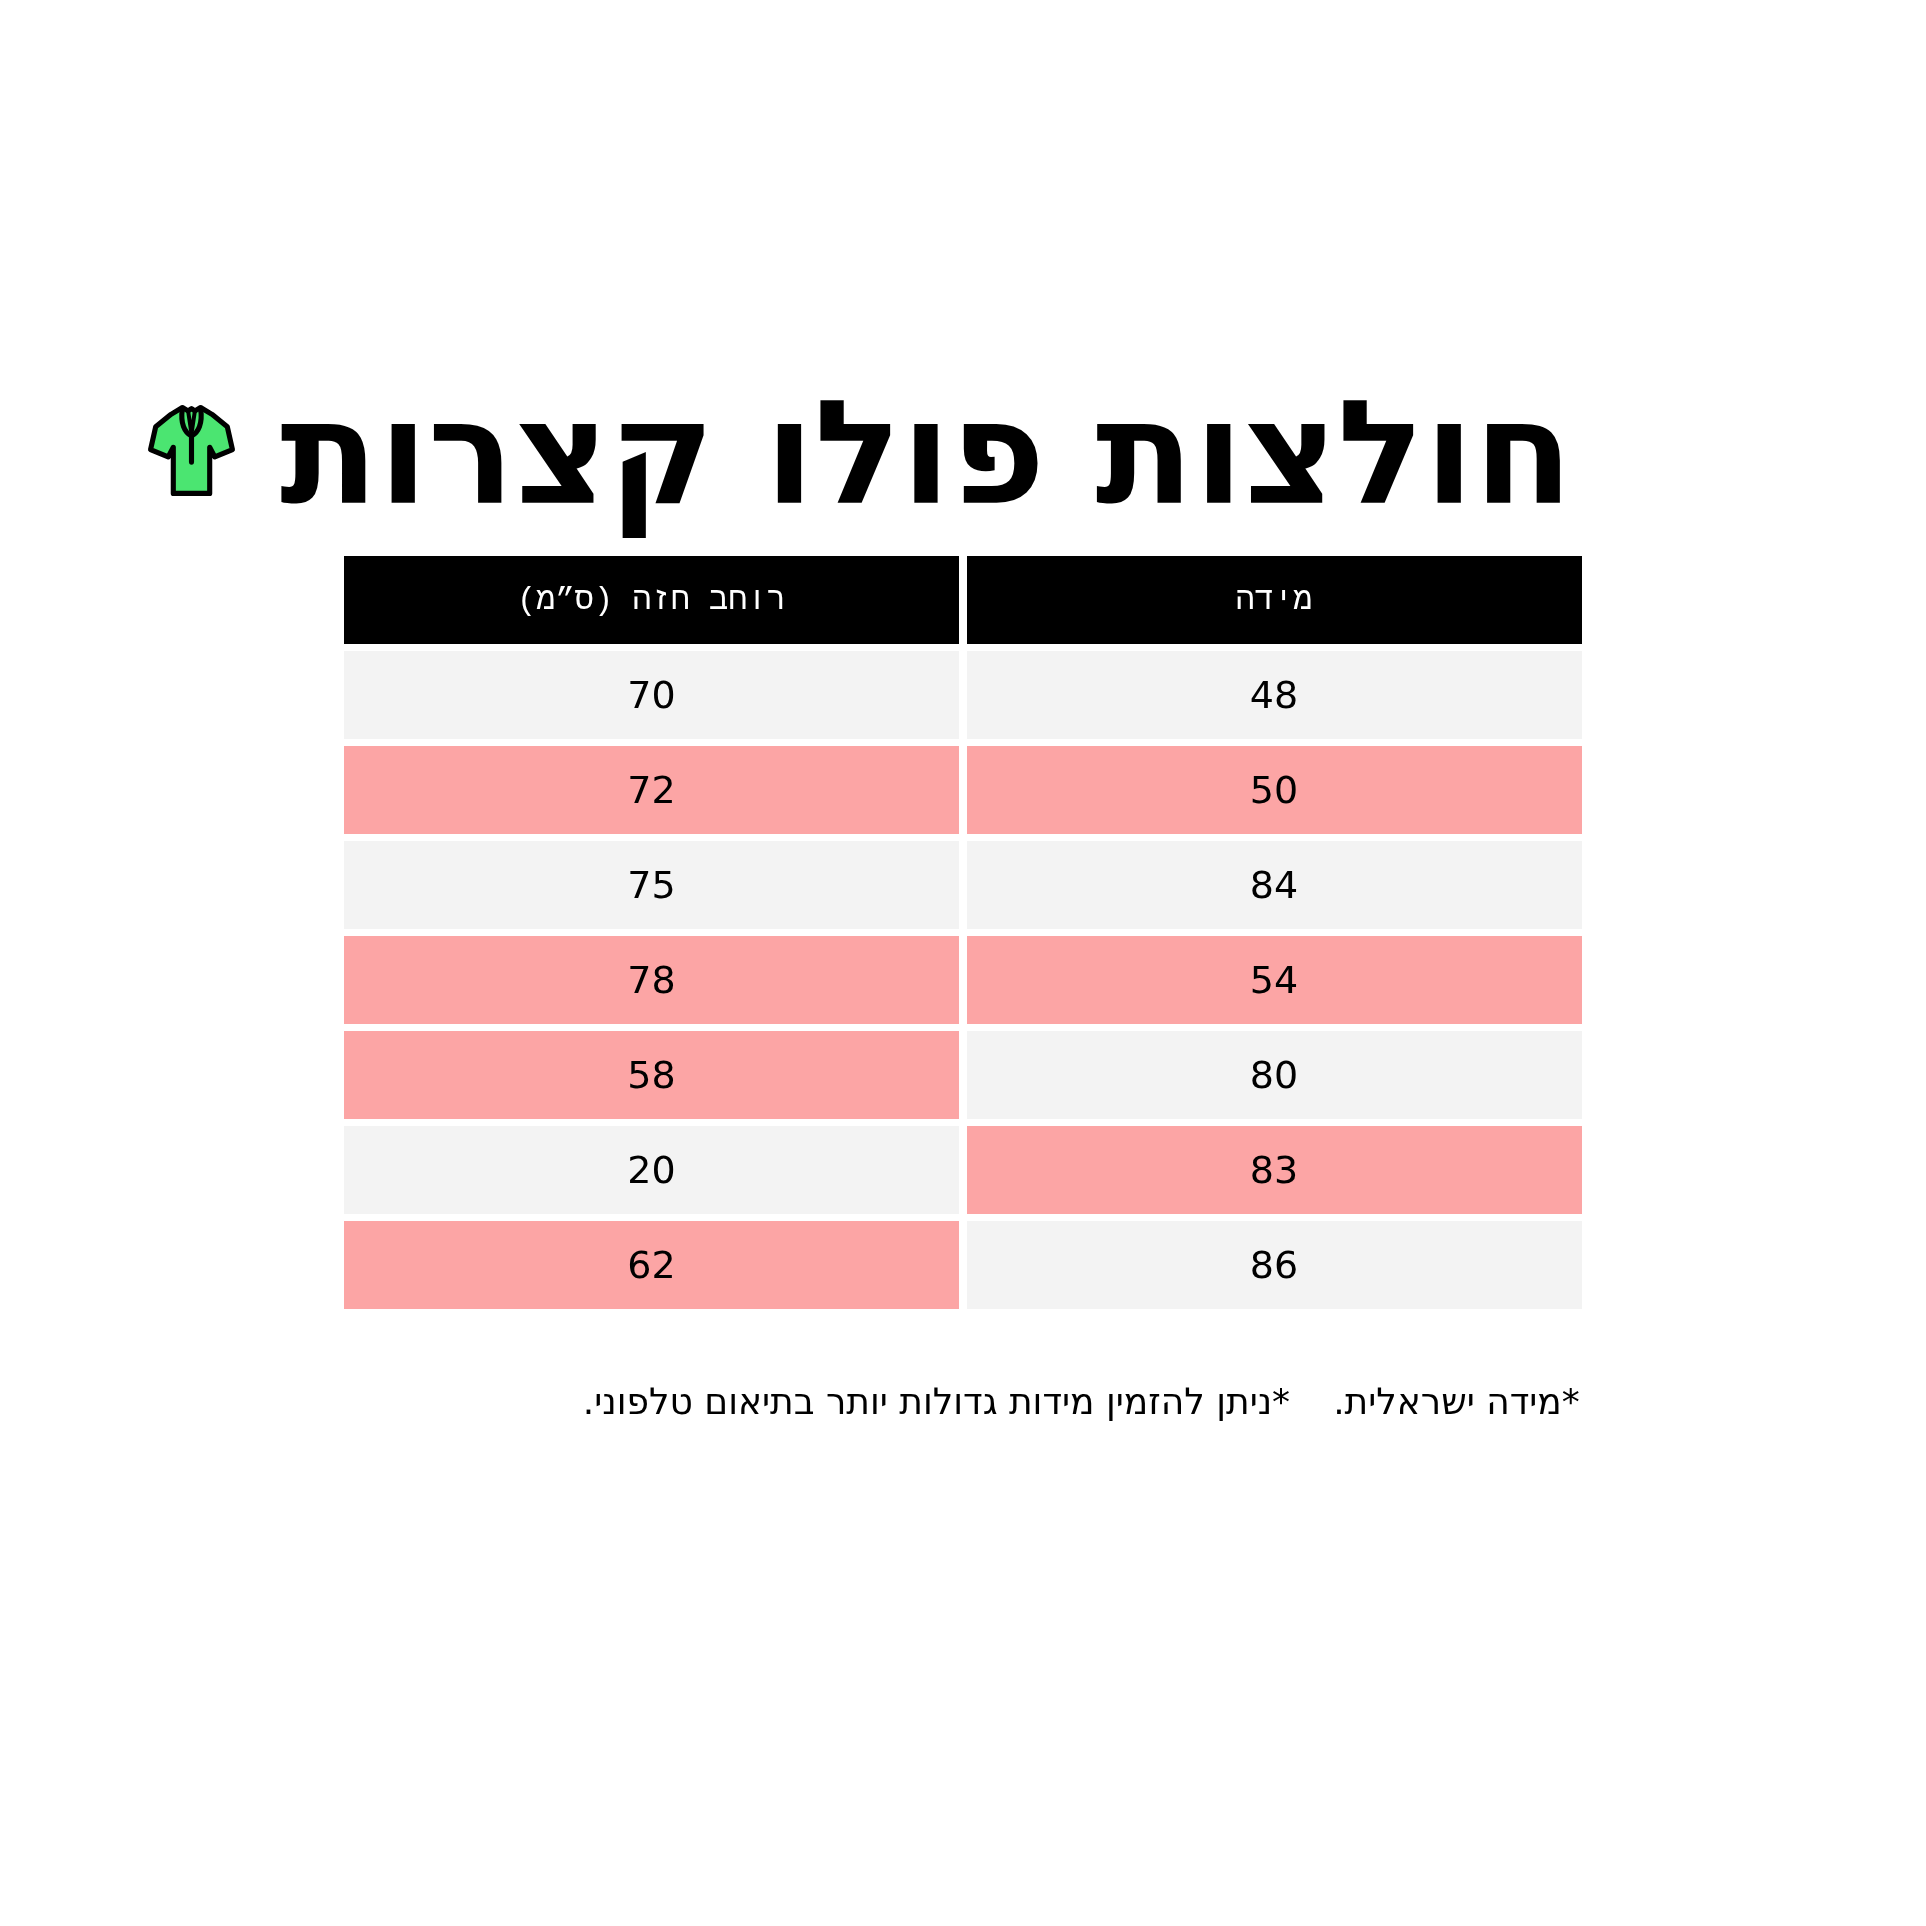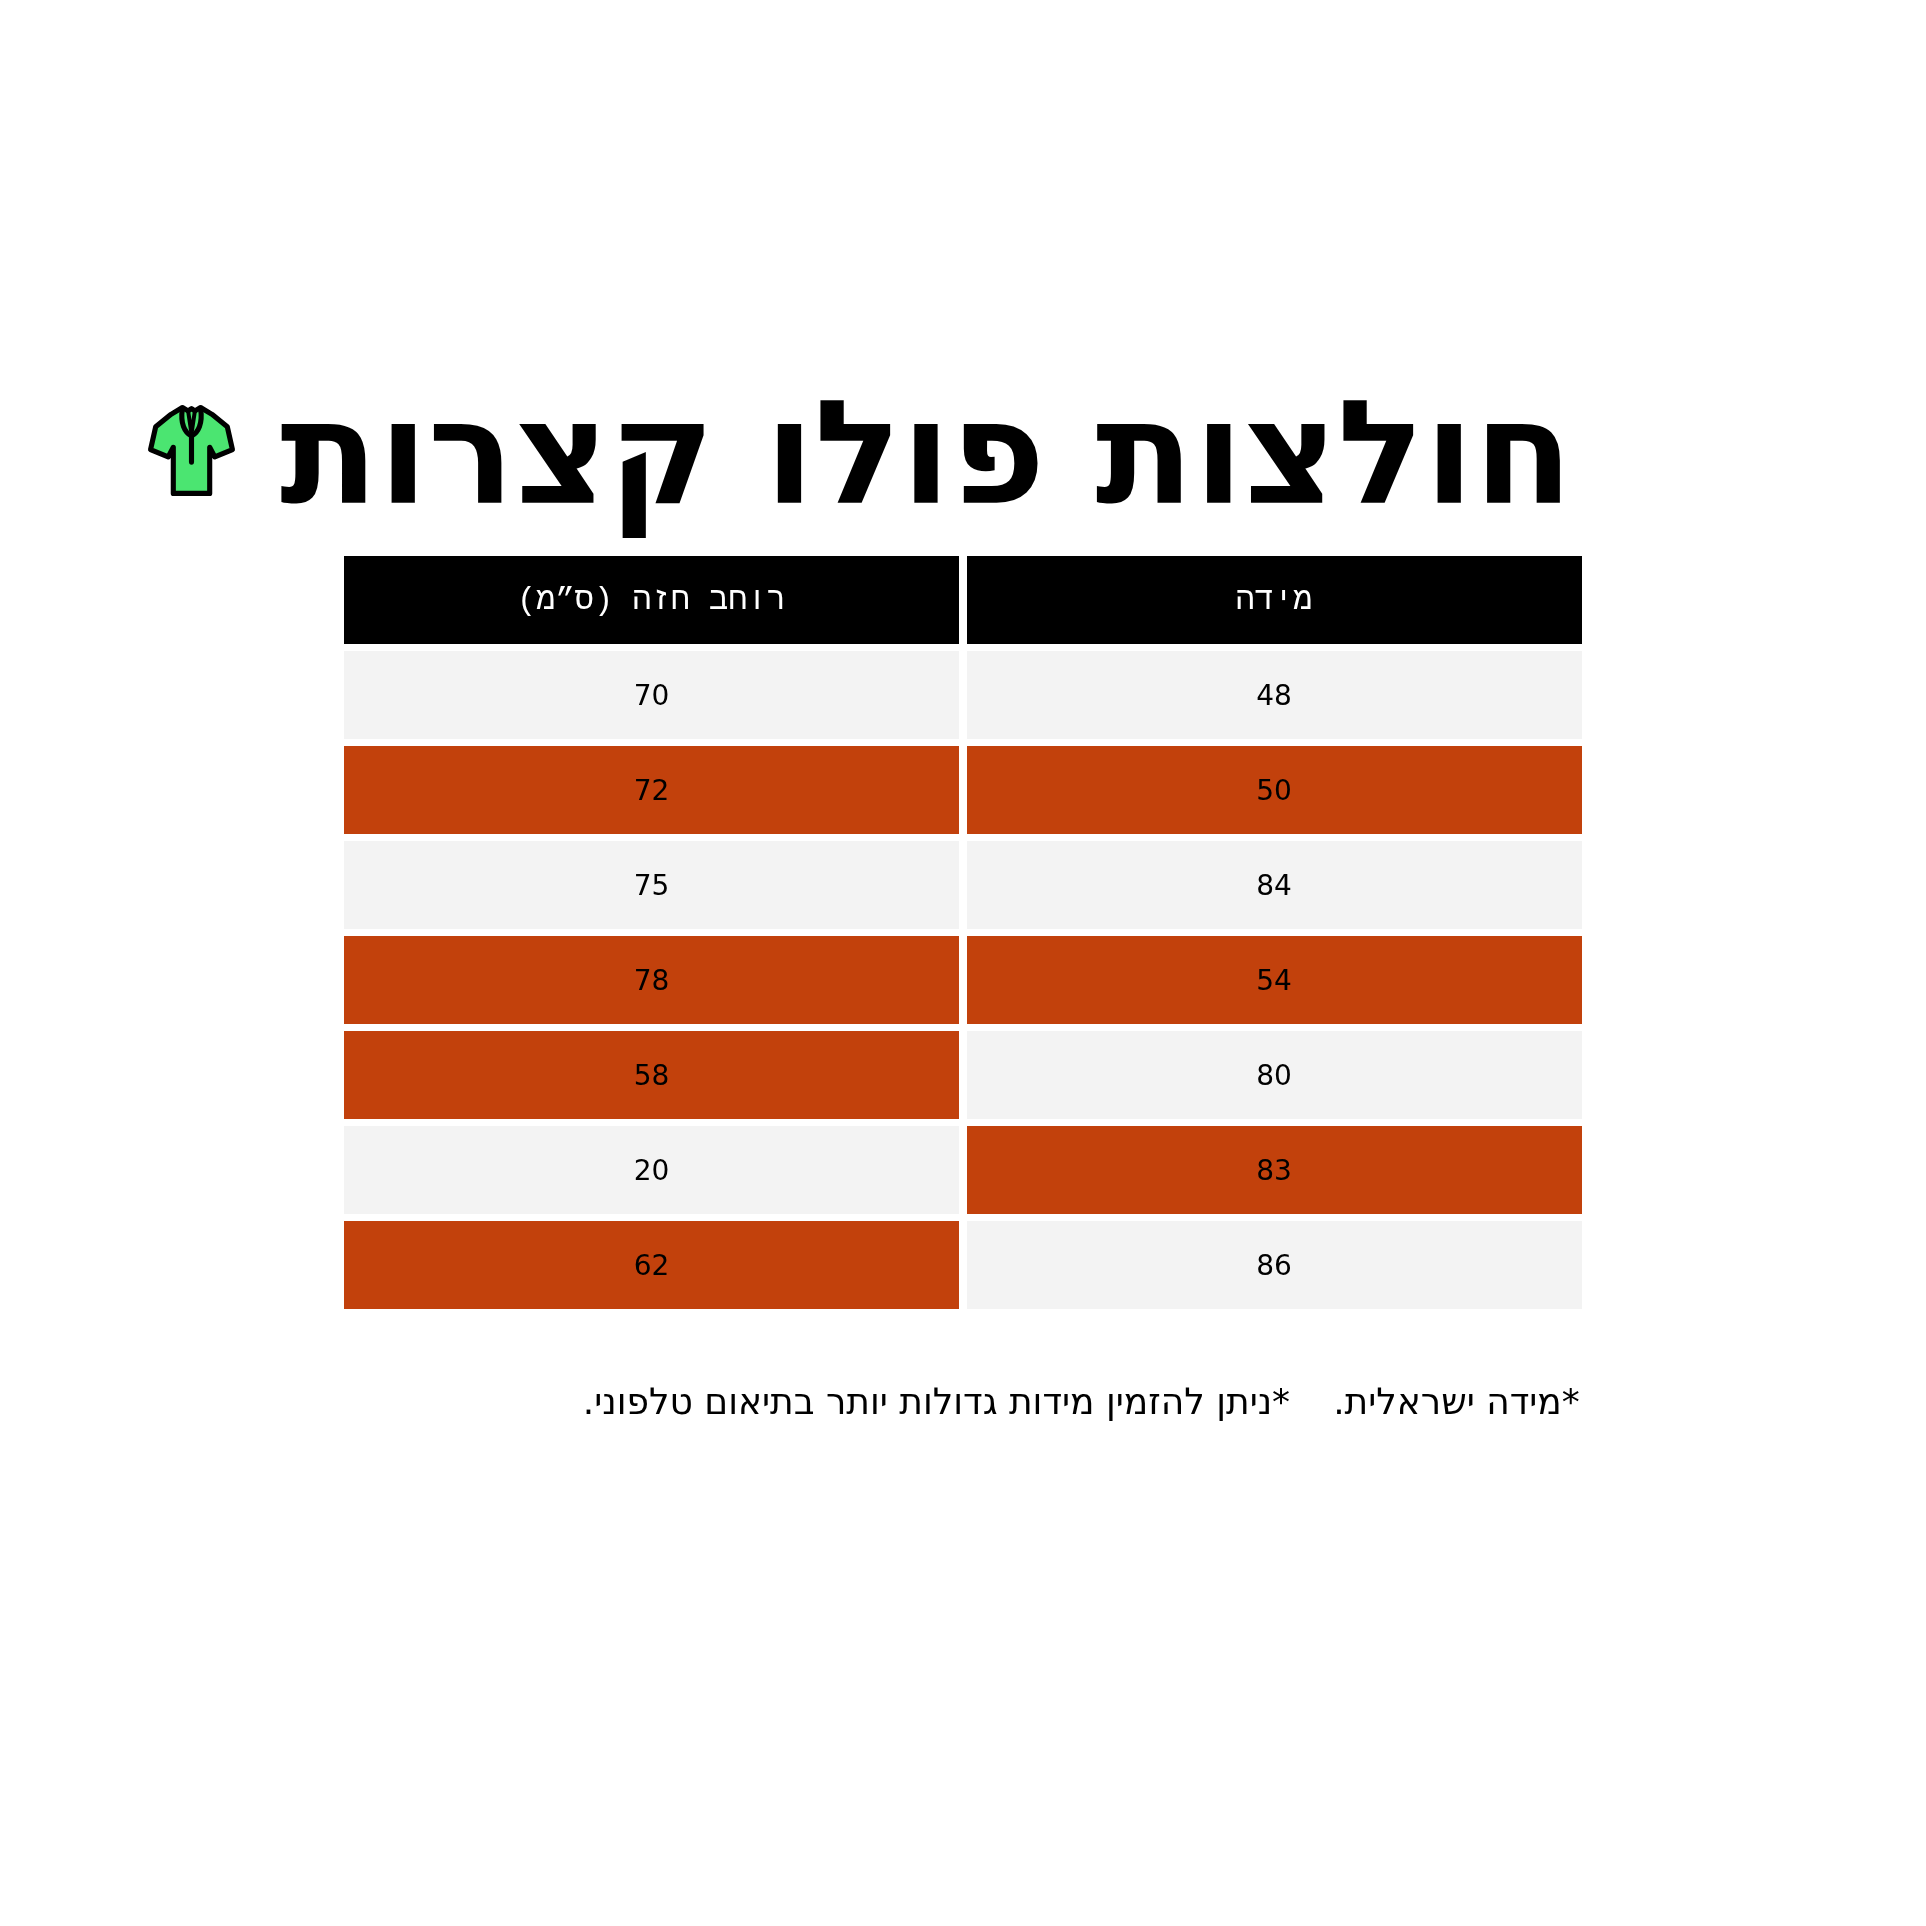--- a/index.html
+++ b/index.html
@@ -50,22 +50,22 @@
     align-items: center;
     justify-content: center;
   }
   .cell.head {
     background: #000000;
     color: #ffffff;
     font-size: 32px;
     font-family: Liberation Mono, monospace;
   }
   .cell.light { background: #f3f3f3; }
-  .cell.dark  { background: #c2410c; }
-  .cell.data  { font-size: 28px; color: #000000; }
+  .cell.dark  { background: #fca5a5; }
+  .cell.data  { font-size: 38px; color: #000000; }
 
   
   .footnotes {
     margin-top: 75px;
     padding-right: 1.7px;
     display: flex;
     direction: rtl;
     justify-content: flex-start;
     column-gap: 43px;
     font-size: 36px;

